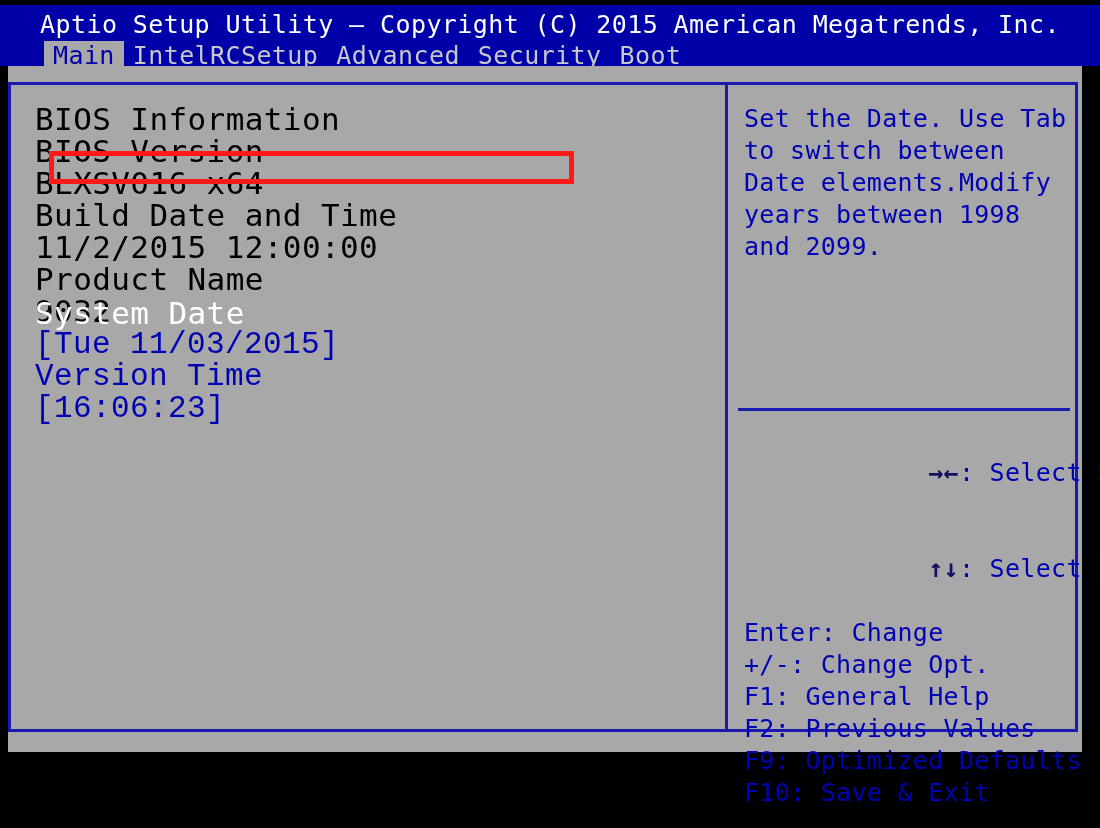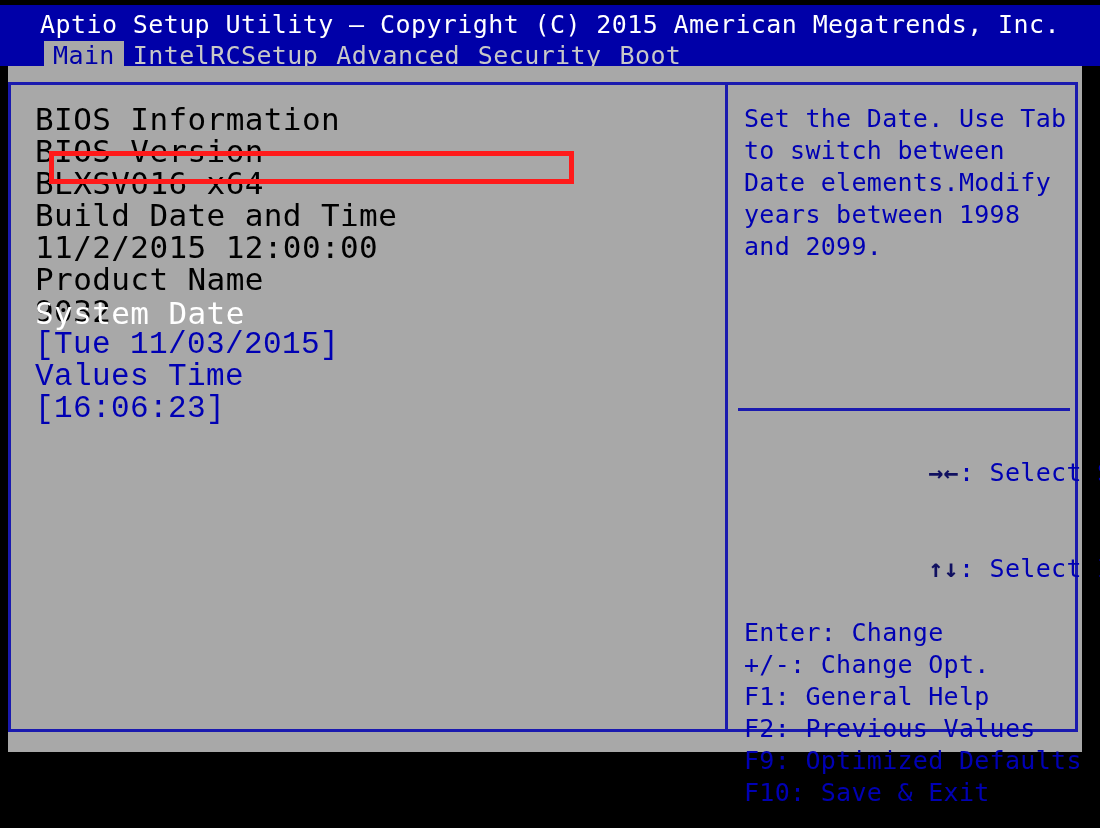--- a/index.html
+++ b/index.html
@@ -306,21 +306,21 @@
 
           <div class="annotation-box"></div>
         </div>
 
         <div class="datetime-block">
           <div class="row">
             <div class="label c-white">System Date</div>
             <div class="value c-blue">[Tue 11/03/2015]</div>
           </div>
           <div class="row">
-            <div class="label c-blue">Values Time</div>
+            <div class="label c-blue">Version Time</div>
             <div class="value c-blue">[16:06:23]</div>
           </div>
         </div>
 
       </div>
 
       <div class="pane-divider"></div>
 
       <div class="right-pane">
 

